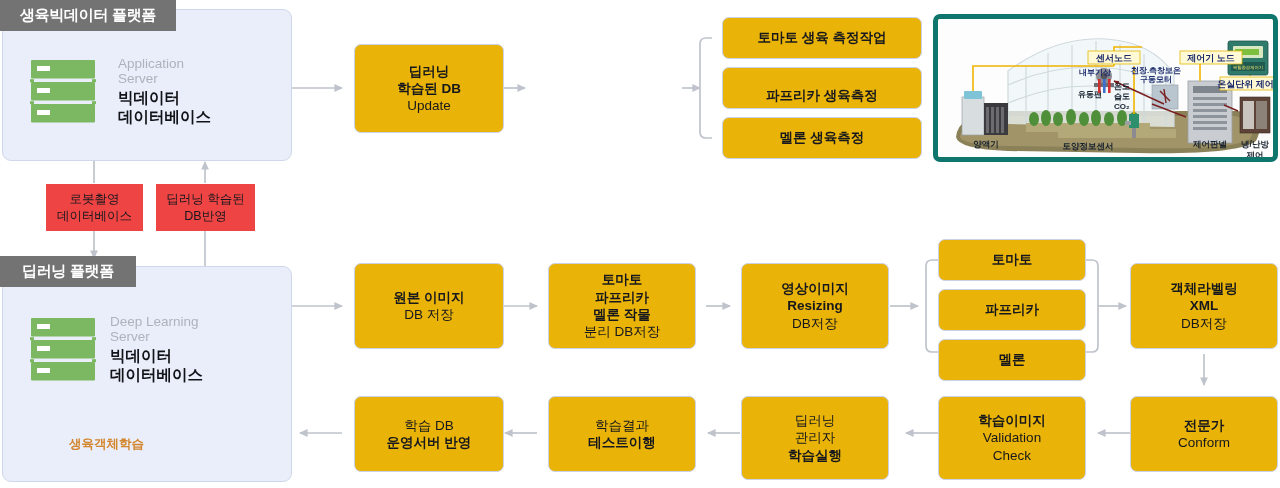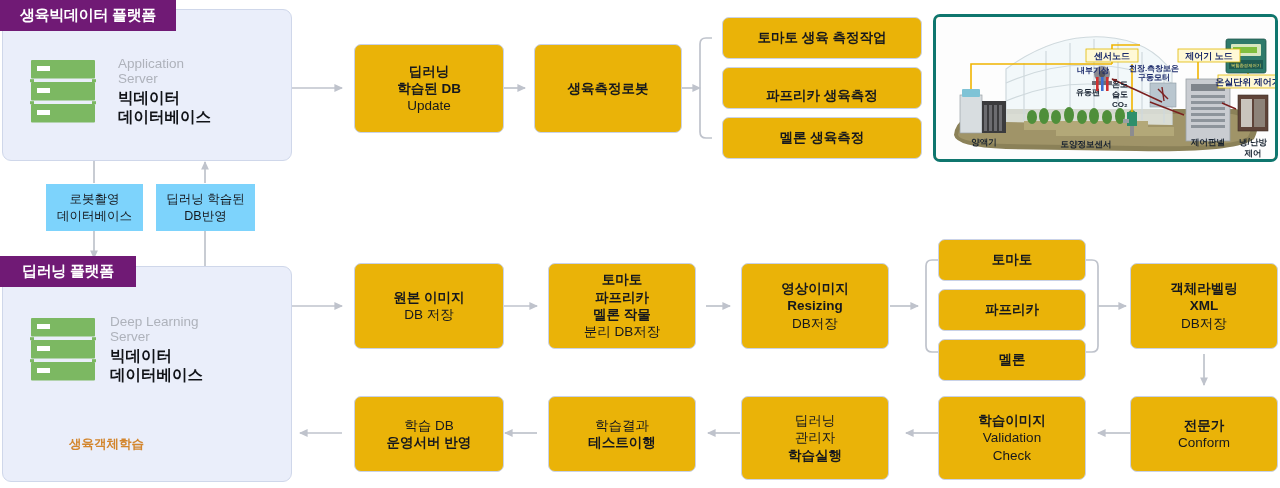--- a/index.html
+++ b/index.html
@@ -45,21 +45,21 @@
   .panel {
     position: absolute;
     z-index: 2;
     background: #eaeefa;
     border: 1px solid #cfd7ea;
     border-radius: 9px;
   }
   .panel-title {
     position: absolute;
     z-index: 6;
-    background: #701a75;
+    background: #737373;
     color: #ffffff;
     font-weight: bold;
     font-size: 15px;
     letter-spacing: -0.3px;
     display: flex;
     align-items: center;
     justify-content: center;
     padding: 0 14px;
   }
 
@@ -98,38 +98,38 @@
     color: #d3862e;
     font-size: 12.5px;
     font-weight: bold;
     white-space: nowrap;
   }
 
   
   .tag {
     position: absolute;
     z-index: 4;
-    background: #7dd3fc;
+    background: #ef4444;
     border: 0;
     color: #16181d;
     font-size: 12.5px;
     font-weight: normal;
     line-height: 1.3;
     display: flex; flex-direction: column;
     align-items: center; justify-content: center;
     text-align: center;
   }
   .tag .ln { white-space: nowrap; }
 
   
   .photo {
     position: absolute;
     z-index: 3;
     background: #fdba74;
-    border: 3px solid #0f766e;
+    border: 5px solid #0f766e;
     border-radius: 7px;
     overflow: hidden;
   }
   .photo svg { display: block; }
 </style>
 </head>
 <body>
 
 <div id="canvas">
 
@@ -242,23 +242,20 @@
   </div>
 
   <div class="train-label" style="left:69px; top:436px;">생육객체학습</div>
 
   <div class="node" style="left:354px; top:44px; width:150px; height:89px;">
     <span class="ln b">딥러닝</span>
     <span class="ln b">학습된 DB</span>
     <span class="ln r">Update</span>
   </div>
 
-  <div class="node" style="left:534px; top:44px; width:148px; height:89px;">
-    <span class="ln b">생육측정로봇</span>
-  </div>
 
   <div class="node" style="left:722px; top:17px; width:200px; height:42px;">
     <span class="ln b">토마토 생육 측정작업</span>
   </div>
   <div class="node" style="left:722px; top:67px; width:200px; height:42px;justify-content:flex-end;">
     <span class="ln b">파프리카 생육측정</span>
   </div>
   <div class="node" style="left:722px; top:117px; width:200px; height:42px;">
     <span class="ln b">멜론 생육측정</span>
   </div>

